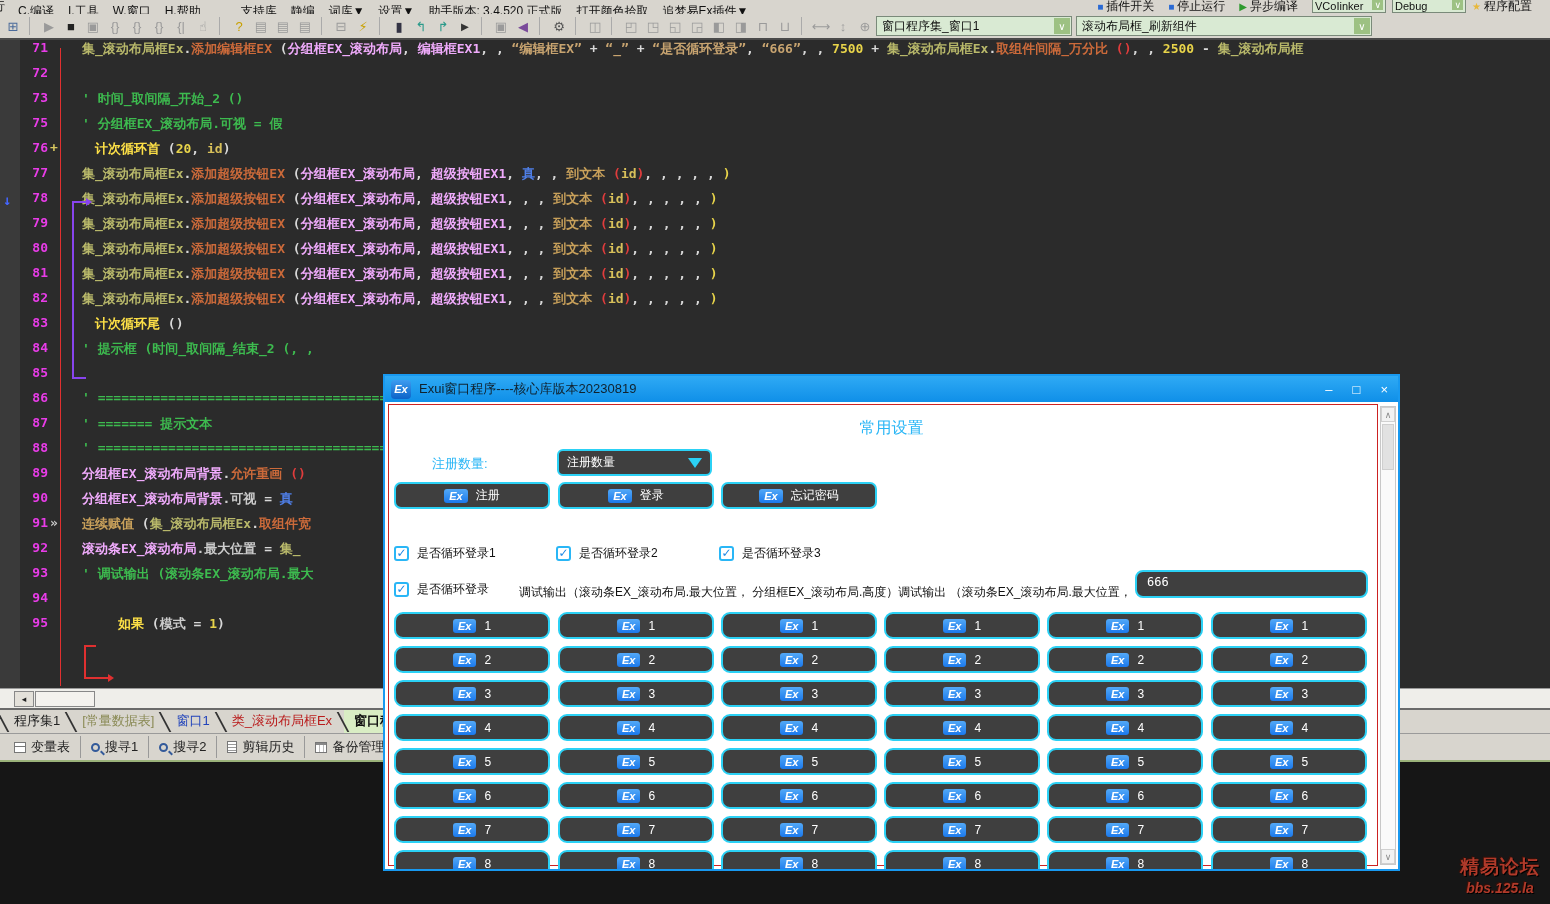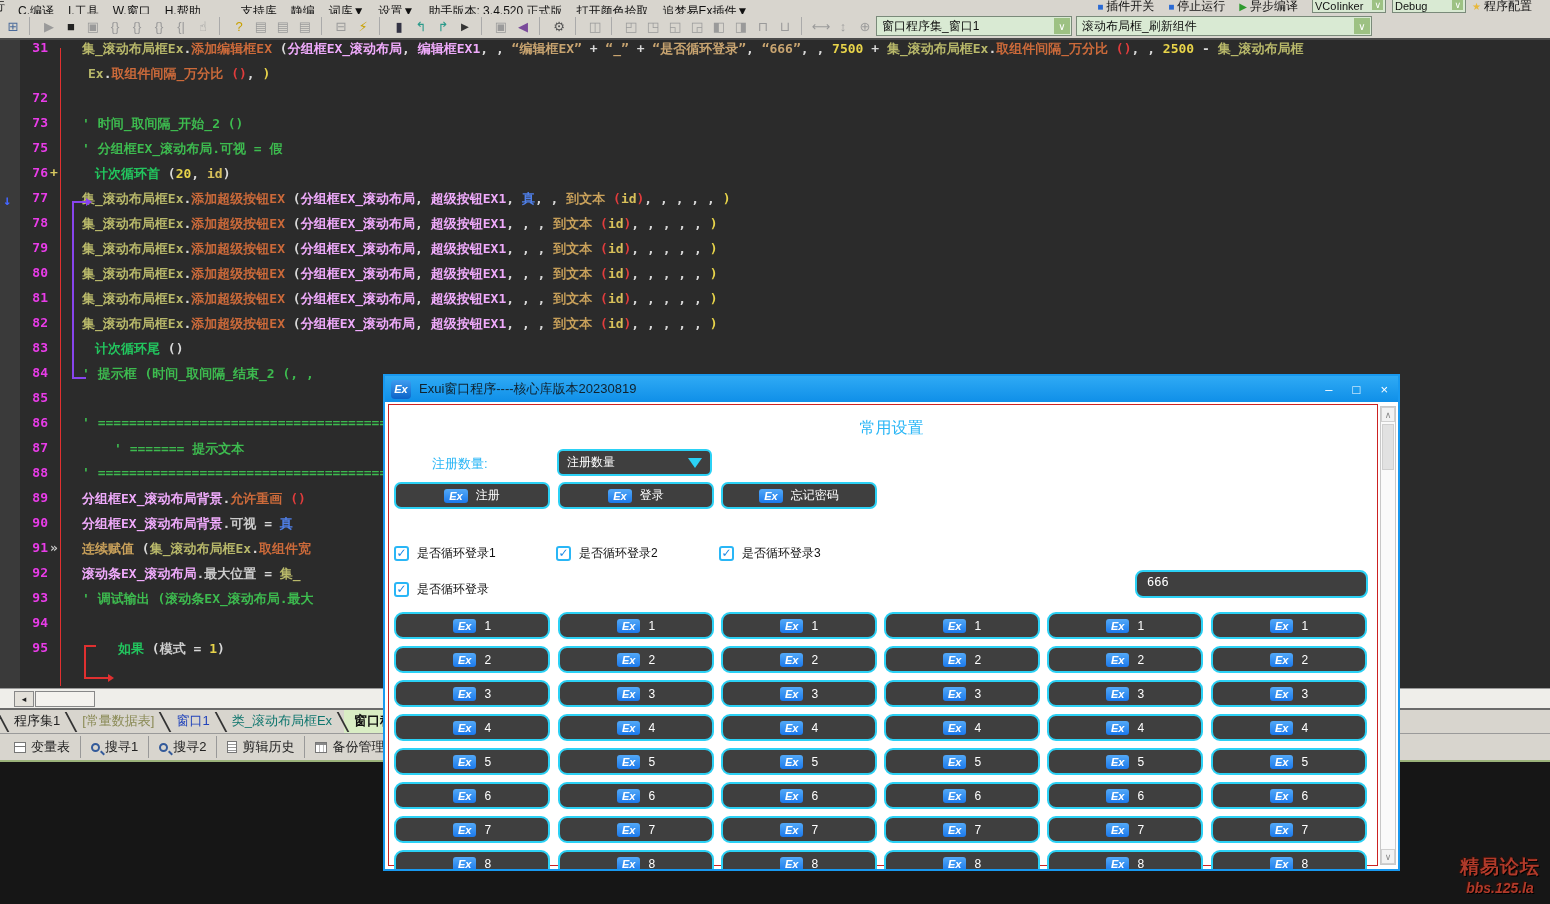--- a/index.html
+++ b/index.html
@@ -33,21 +33,21 @@
   
   .editor { position:absolute; left:0; top:40px; width:1550px; height:648px; background:#2b2b2b;
     overflow:hidden; font-family:"DejaVu Sans Mono",monospace; font-size:13px; font-weight:600; }
   .gutterstrip { position:absolute; left:0; top:0; width:20px; height:648px; background:#3a3a3a; }
   .scopeline { position:absolute; left:60px; top:8px; width:0; height:638px; border-left:1px solid #e03030; }
   .code-line { position:relative; height:25px; }
   .ln-num { position:absolute; left:20px; width:28px; text-align:right; color:#e83ce8; }
   .ln-mk { position:absolute; left:50px; color:#d8c860; }
   .ln-code { position:absolute; white-space:nowrap; }
   .tok-o{color:#b8b86a}.tok-m{color:#cc6a3a}.tok-v{color:#f0abfc}.tok-s{color:#c8a470}
-  .tok-n{color:#e8d44a}.tok-k{color:#22c55e}.tok-t{color:#c8a05a}.tok-c{color:#3dbb4f}
+  .tok-n{color:#e8d44a}.tok-k{color:#fde047}.tok-t{color:#c8a05a}.tok-c{color:#3dbb4f}
   .tok-b{color:#4f7fe8}.tok-r{color:#e03c3c}.tok-w{color:#d8d8d8}.tok-i{color:#d8c05a}.tok-p{color:#cccccc}
   .flow { position:absolute; }
   .arrowhead { position:absolute; width:0; height:0; border-top:4px solid transparent;
     border-bottom:4px solid transparent; }
 
   
   .hscroll { position:absolute; left:0; top:688px; width:1550px; height:20px; background:#efeeea;
     border-top:1px solid #9a9a9a; }
   .hs-btn { position:absolute; left:14px; top:2px; width:20px; height:16px; background:#e4e1da;
     border:1px solid #888; font-size:9px; color:#222; text-align:center; line-height:14px; }
@@ -177,25 +177,22 @@
         <span>滚动布局框_刷新组件</span>
         <span class="carr">∨</span>
       </div>
     </div>
 
   <div class="editor">
     <div class="gutterstrip"></div>
     <div class="scopeline"></div>
     <div id="code-lines">
         <div class="code-line">
-          <span class="ln-num">31</span>
+          <span class="ln-num">71</span>
           <span class="ln-code" style="left: 82px;"><span class="tok-o">集_滚动布局框Ex</span><span class="tok-w">.</span><span class="tok-m">添加编辑框EX</span><span class="tok-w"> (</span><span class="tok-v">分组框EX_滚动布局</span><span class="tok-w">, </span><span class="tok-v">编辑框EX1</span><span class="tok-w">, , </span><span class="tok-s">“编辑框EX”</span><span class="tok-w"> + </span><span class="tok-s">“_”</span><span class="tok-w"> + </span><span class="tok-s">“是否循环登录”</span><span class="tok-w">, </span><span class="tok-s">“666”</span><span class="tok-w">, , </span><span class="tok-n">7500</span><span class="tok-w"> + </span><span class="tok-o">集_滚动布局框Ex</span><span class="tok-w">.</span><span class="tok-m">取组件间隔_万分比</span><span class="tok-r"> ()</span><span class="tok-w">, , </span><span class="tok-n">2500</span><span class="tok-w"> - </span><span class="tok-o">集_滚动布局框</span></span>
-        </div>
-        <div class="code-line">
-          <span class="ln-code" style="left: 88px;"><span class="tok-o">Ex</span><span class="tok-w">.</span><span class="tok-m">取组件间隔_万分比</span><span class="tok-r"> ()</span><span class="tok-w">, </span><span class="tok-n">)</span></span>
         </div>
         <div class="code-line">
           <span class="ln-num">72</span>
           <span class="ln-code" style="left: 82px;"></span>
         </div>
         <div class="code-line">
           <span class="ln-num">73</span>
           <span class="ln-code" style="left: 82px;"><span class="tok-c">' 时间_取间隔_开始_2 ()</span></span>
         </div>
         <div class="code-line">
@@ -242,21 +239,21 @@
         <div class="code-line">
           <span class="ln-num">85</span>
           <span class="ln-code" style="left: 82px;"></span>
         </div>
         <div class="code-line">
           <span class="ln-num">86</span>
           <span class="ln-code" style="left: 82px;"><span class="tok-c">' ==============================================</span></span>
         </div>
         <div class="code-line">
           <span class="ln-num">87</span>
-          <span class="ln-code" style="left: 82px; margin-left: 32px;"><span class="tok-c">' ======= 提示文本</span></span>
+          <span class="ln-code" style="left: 82px;"><span class="tok-c">' ======= 提示文本</span></span>
         </div>
         <div class="code-line">
           <span class="ln-num">88</span>
           <span class="ln-code" style="left: 82px;"><span class="tok-c">' ==============================================</span></span>
         </div>
         <div class="code-line">
           <span class="ln-num">89</span>
           <span class="ln-code" style="left: 82px;"><span class="tok-v">分组框EX_滚动布局背景</span><span class="tok-w">.</span><span class="tok-m">允许重画</span><span class="tok-r"> ()</span></span>
         </div>
         <div class="code-line">
@@ -304,21 +301,21 @@
 
   <div class="tabsrow">
     <div class="inner" id="tabs-inner">
         <span class="tab-sep"></span>
         <span class="tab" style="color: rgb(34, 34, 34);">程序集1</span>
         <span class="tab-sep"></span>
         <span class="tab" style="color: rgb(138, 138, 85);">[常量数据表]</span>
         <span class="tab-sep"></span>
         <span class="tab" style="color: rgb(34, 68, 187);">窗口1</span>
         <span class="tab-sep"></span>
-        <span class="tab" style="color: #0f766e;">类_滚动布局框Ex</span>
+        <span class="tab" style="color: #b91c1c;">类_滚动布局框Ex</span>
         <span class="tab-sep"></span>
         <span class="tab sel" style="color: rgb(17, 17, 17);">窗口程序集</span>
         <span class="tab-sep"></span>
       </div>
   </div>
 
   <div class="toolsrow" id="tools-inner">
       <span class="tool-item">
         <span class="ic-table"></span>
         <span>变量表</span>
@@ -399,20 +396,21 @@
           <div class="cbrow" style="left: 334px; top: 143px;">
             <span class="cb">✓</span>
             <span>是否循环登录3</span>
           </div>
         </div>
 
       <div class="cbrow" style="left:9px;top:179px;">
         <span class="cb">✓</span>
         <span>是否循环登录</span>
       </div>
+      <div class="dbg-text" style="left:134px;top:182px;">调试输出（滚动条EX_滚动布局.最大位置，  分组框EX_滚动布局.高度）调试输出 （滚动条EX_滚动布局.最大位置，</div>
       <div class="dedit" style="left:750px;top:168px;width:233px;height:28px;">666</div>
 
       <div id="dlg-grid">
           <div class="xbtn" style="left: 9px; top: 210px; border-radius: 9px;">
             <span class="xbadge">Ex</span>
             <span>1</span>
           </div>
           <div class="xbtn" style="left: 173px; top: 210px; border-radius: 9px;">
             <span class="xbadge">Ex</span>
             <span>1</span>

